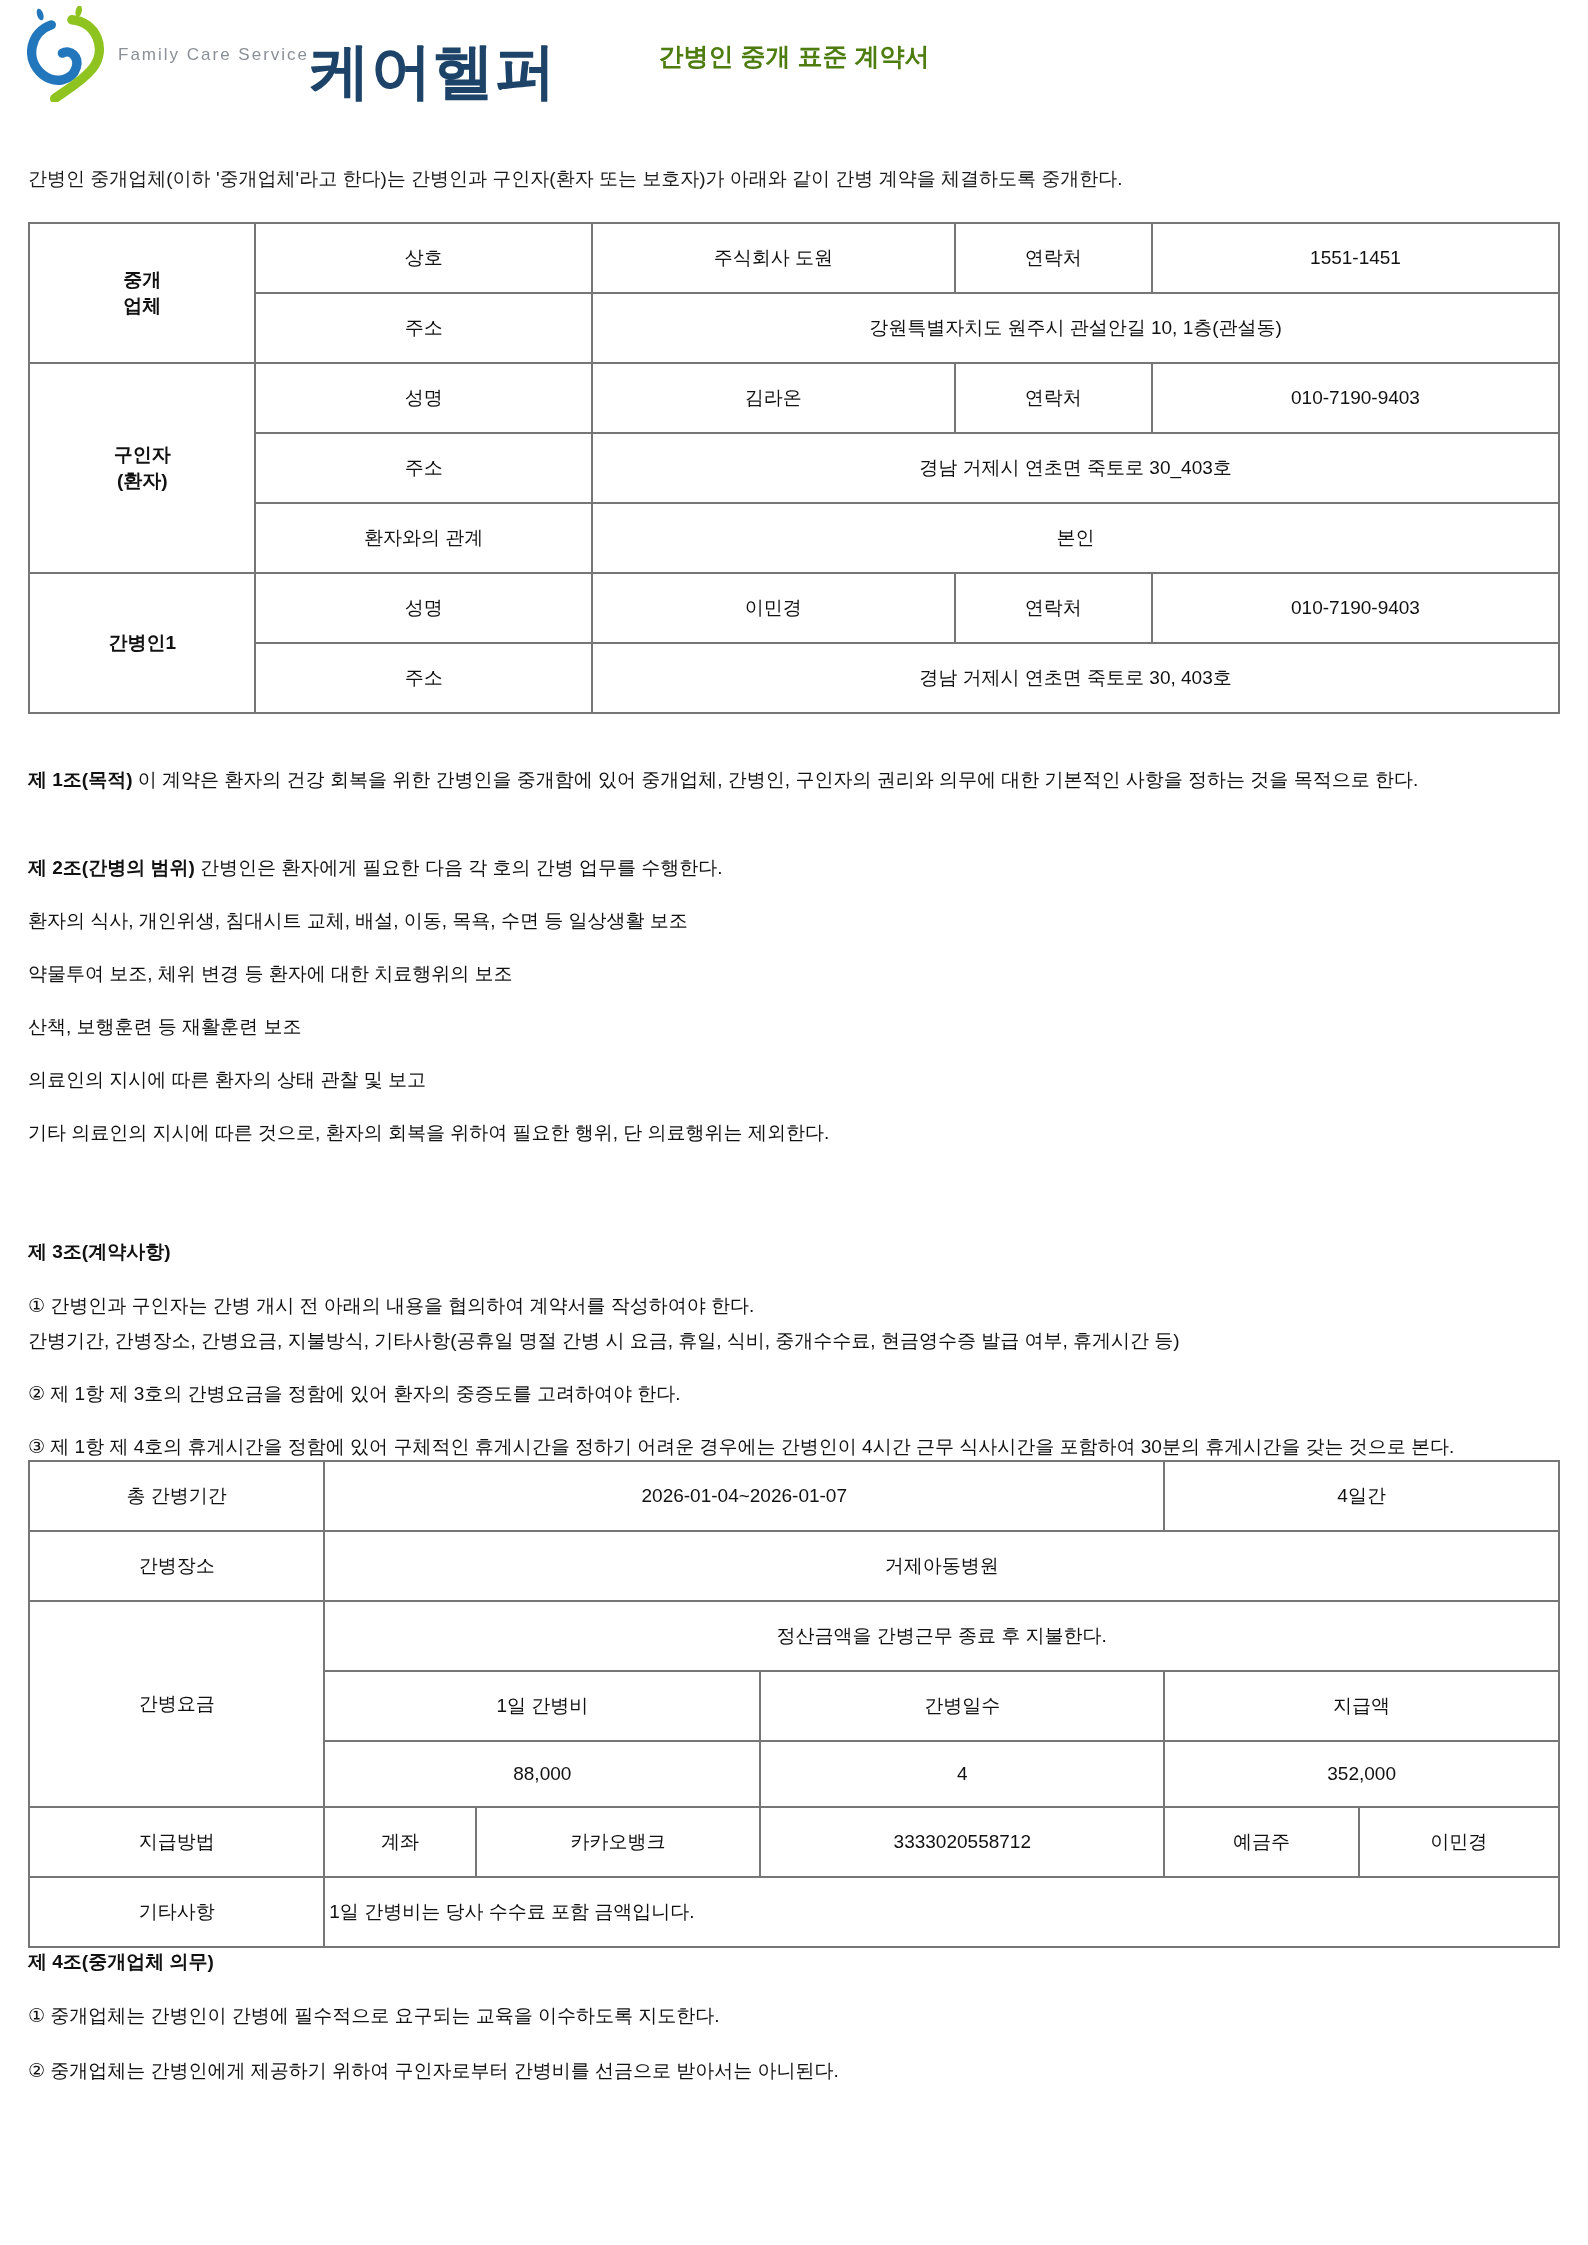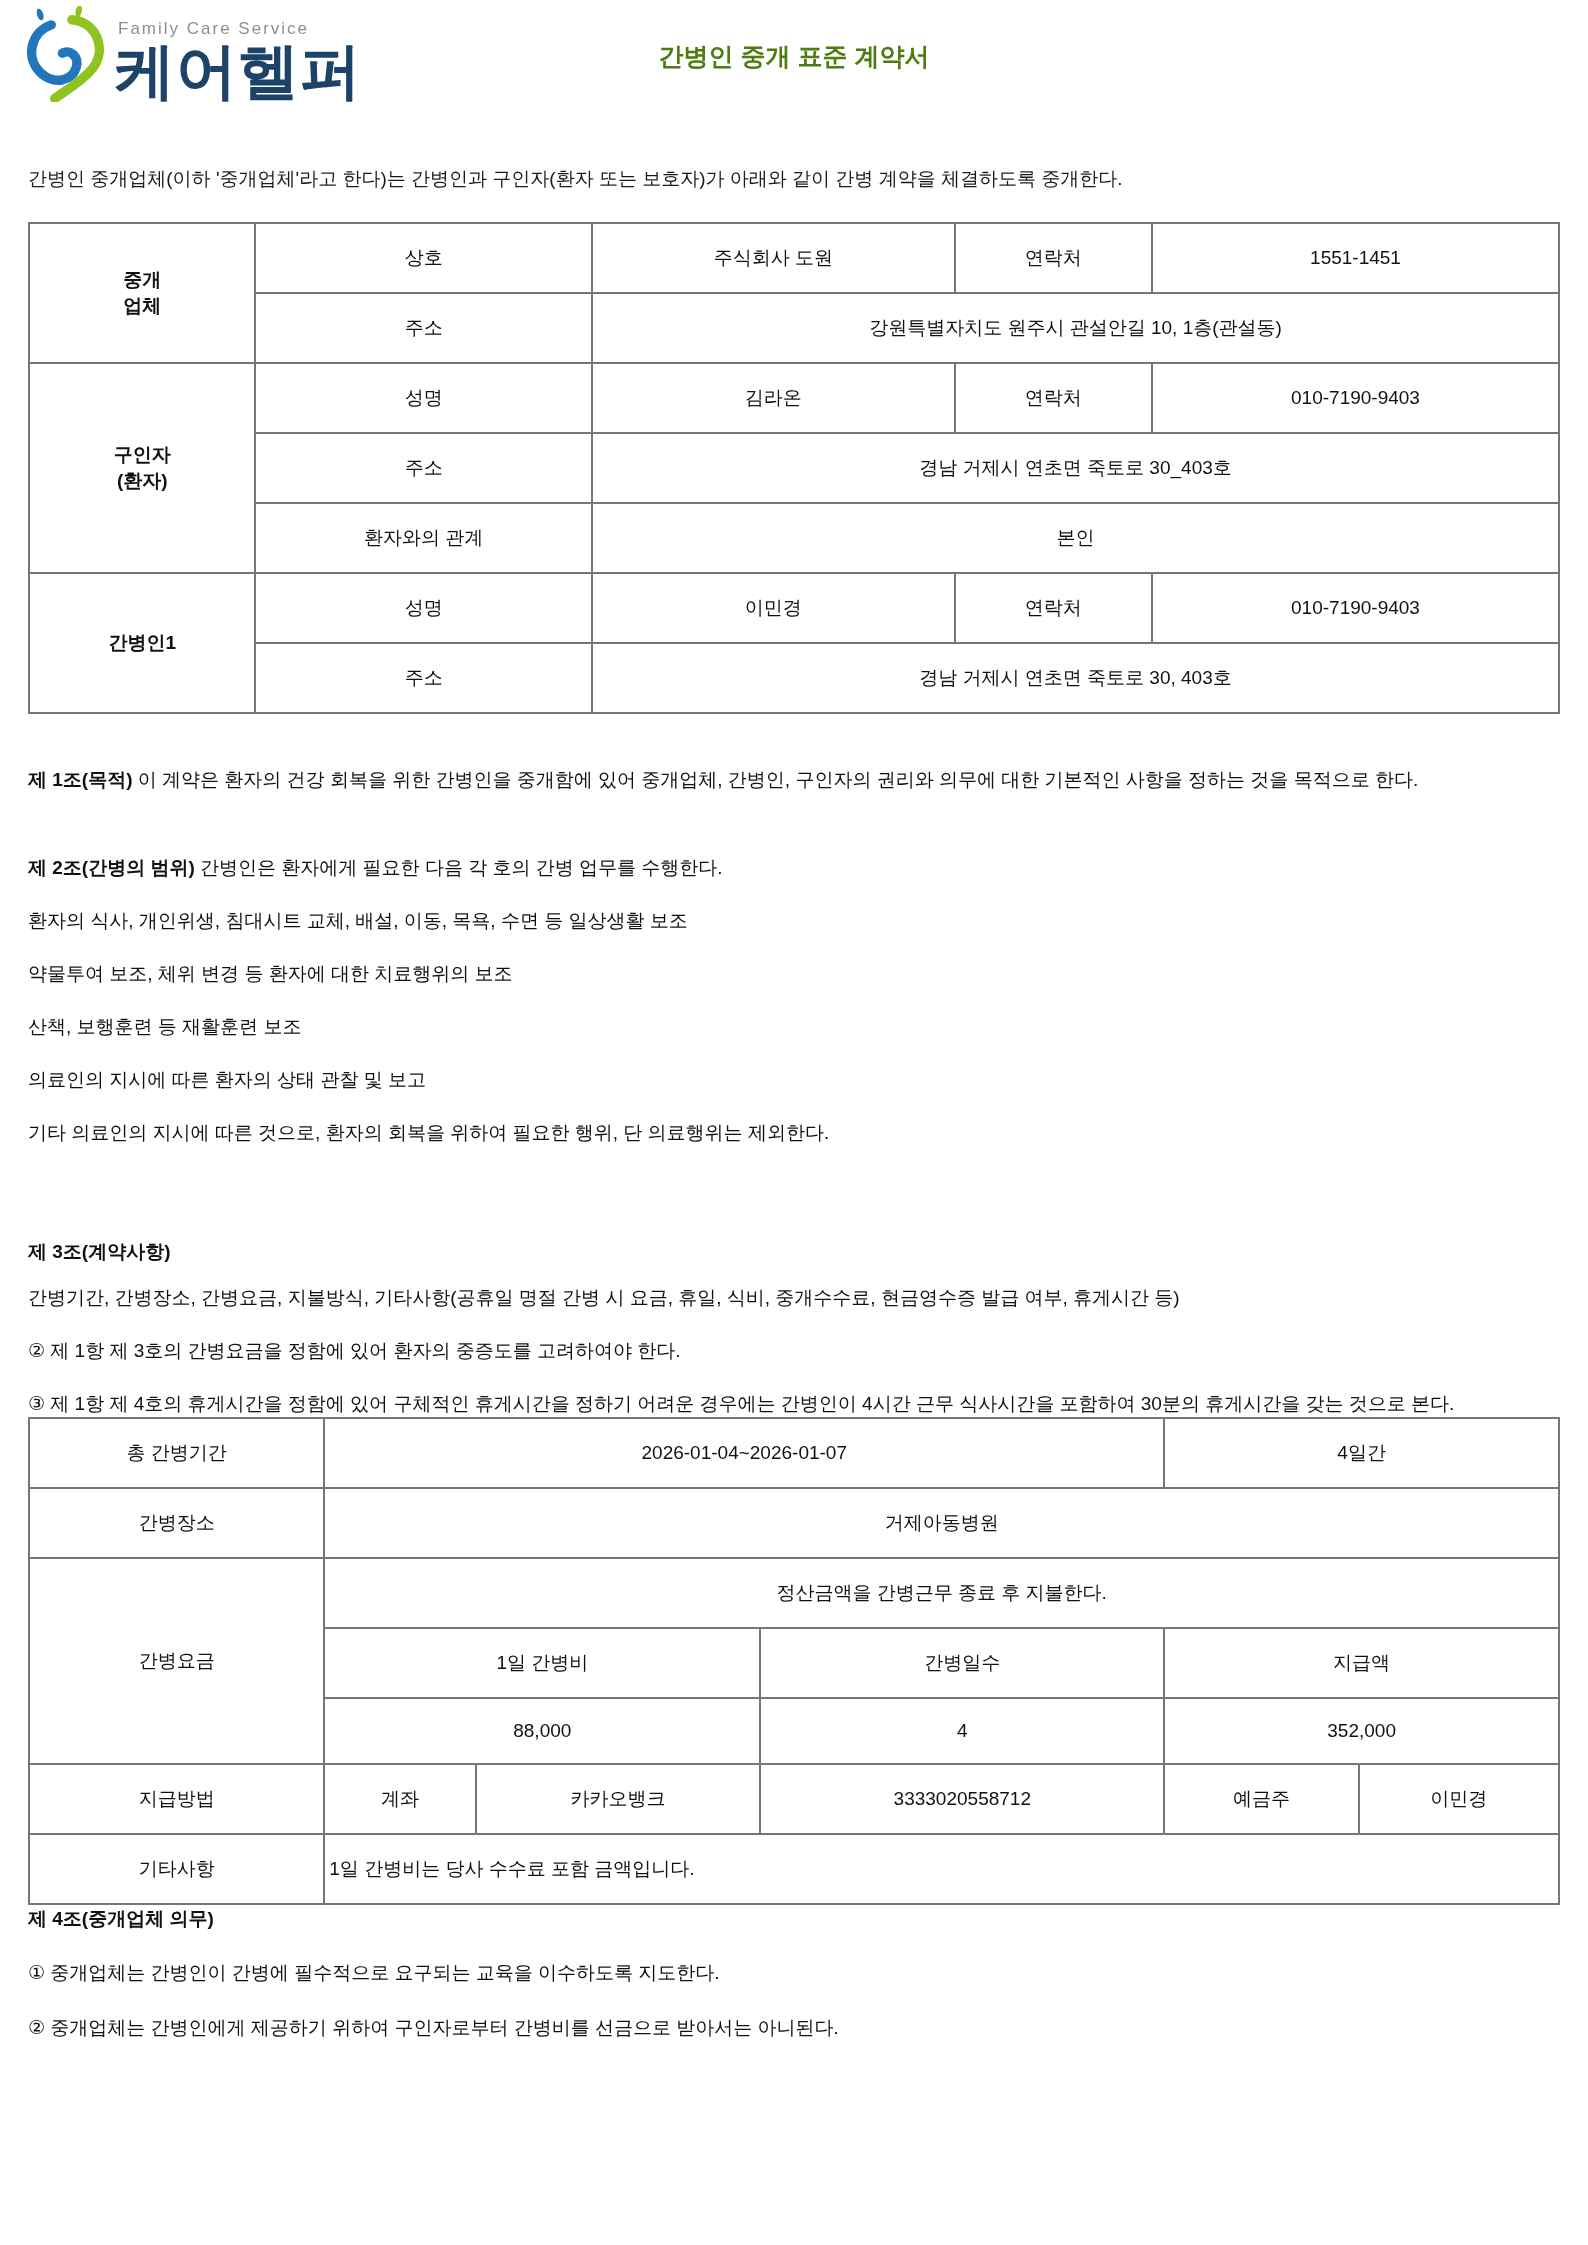--- a/index.html
+++ b/index.html
@@ -3,21 +3,21 @@
 <meta charset="utf-8">
 <style>
   html,body{margin:0;padding:0;background:#fff;}
   body{font-family:"Liberation Sans","DejaVu Sans",sans-serif;color:#111;}
   .page{width:1588px;height:2245px;overflow:hidden;box-sizing:border-box;
         padding:0 28px;position:relative;background:#fff;}
   
   .header{position:relative;height:108px;}
   .logo{position:absolute;left:-6px;top:6px;display:flex;align-items:flex-end;}
   .logo-icon{width:86px;height:96px;}
-  .logo-textcol{display:flex;flex-direction:column;margin-left:6px;}
+  .logo-textcol{display:flex;flex-direction:row;margin-left:6px;}
   .logo-tagline{color:#8a9096;font-size:17px;letter-spacing:2px;margin:4px 0 2px 4px;}
   .logo-word{color:#1d4468;font-size:61px;font-weight:800;line-height:1;letter-spacing:1px;}
   .doc-title{position:absolute;left:0;right:0;top:40px;text-align:center;
              font-size:25px;font-weight:800;color:#4d7c0f;margin:0;}
   
   .intro{margin:58px 0 30px 0;font-size:19px;color:#1a1a1a;}
   
   table{border-collapse:collapse;width:100%;table-layout:fixed;}
   table,td,th{border:2px solid #767676;}
   td{font-size:19px;text-align:center;vertical-align:middle;padding:21px 10px;color:#111;}
@@ -116,20 +116,21 @@
   <div class="a-items">
     <p>환자의 식사, 개인위생, 침대시트 교체, 배설, 이동, 목욕, 수면 등 일상생활 보조</p>
     <p>약물투여 보조, 체위 변경 등 환자에 대한 치료행위의 보조</p>
     <p>산책, 보행훈련 등 재활훈련 보조</p>
     <p>의료인의 지시에 따른 환자의 상태 관찰 및 보고</p>
     <p>기타 의료인의 지시에 따른 것으로, 환자의 회복을 위하여 필요한 행위, 단 의료행위는 제외한다.</p>
   </div>
 
   <p class="article article3-gap"><span class="hd">제 3조(계약사항)</span></p>
   <div class="a-items">
+    <p>① 간병인과 구인자는 간병 개시 전 아래의 내용을 협의하여 계약서를 작성하여야 한다.</p>
     <p class="tight">간병기간, 간병장소, 간병요금, 지불방식, 기타사항(공휴일 명절 간병 시 요금, 휴일, 식비, 중개수수료, 현금영수증 발급 여부, 휴게시간 등)</p>
     <p>② 제 1항 제 3호의 간병요금을 정함에 있어 환자의 중증도를 고려하여야 한다.</p>
     <p>③ 제 1항 제 4호의 휴게시간을 정함에 있어 구체적인 휴게시간을 정하기 어려운 경우에는 간병인이 4시간 근무 식사시간을 포함하여 30분의 휴게시간을 갖는 것으로 본다.</p>
   </div>
 
 
   <table>
     <colgroup>
       <col style="width:19.3%">
         <col style="width:9.9%">

